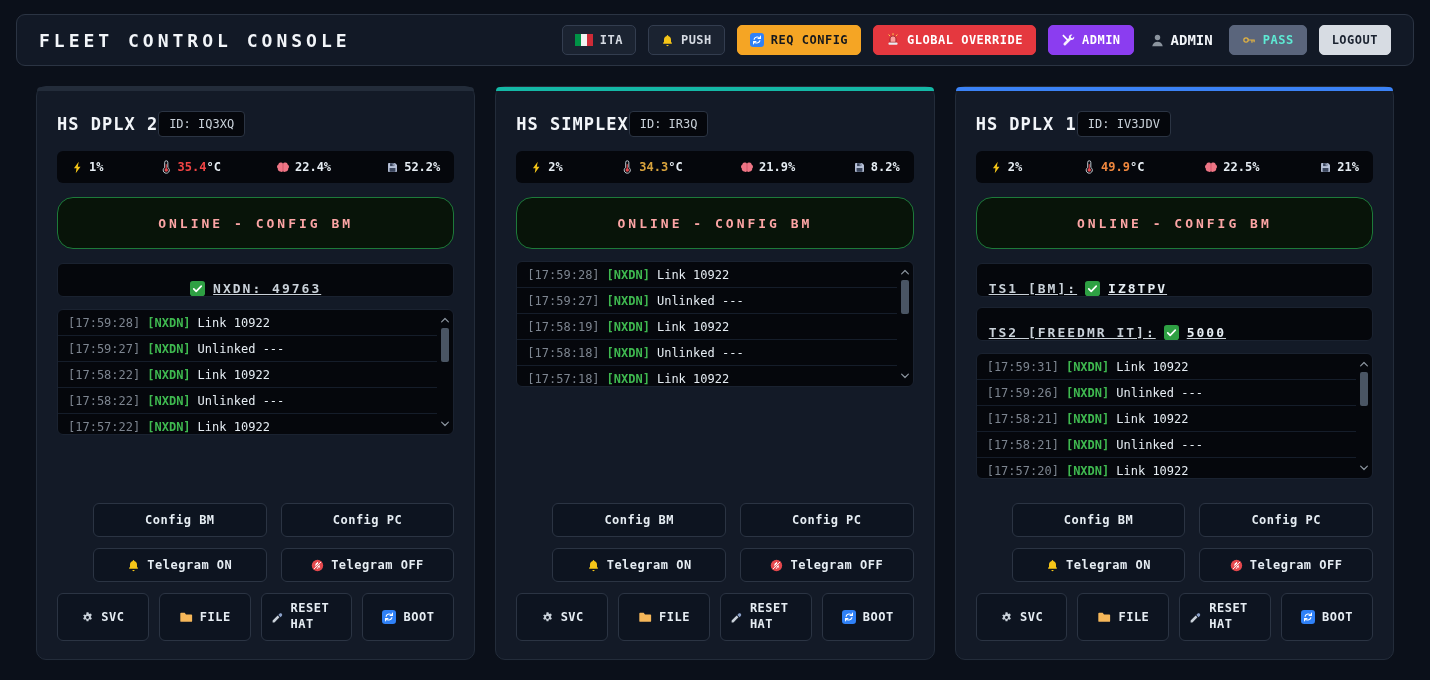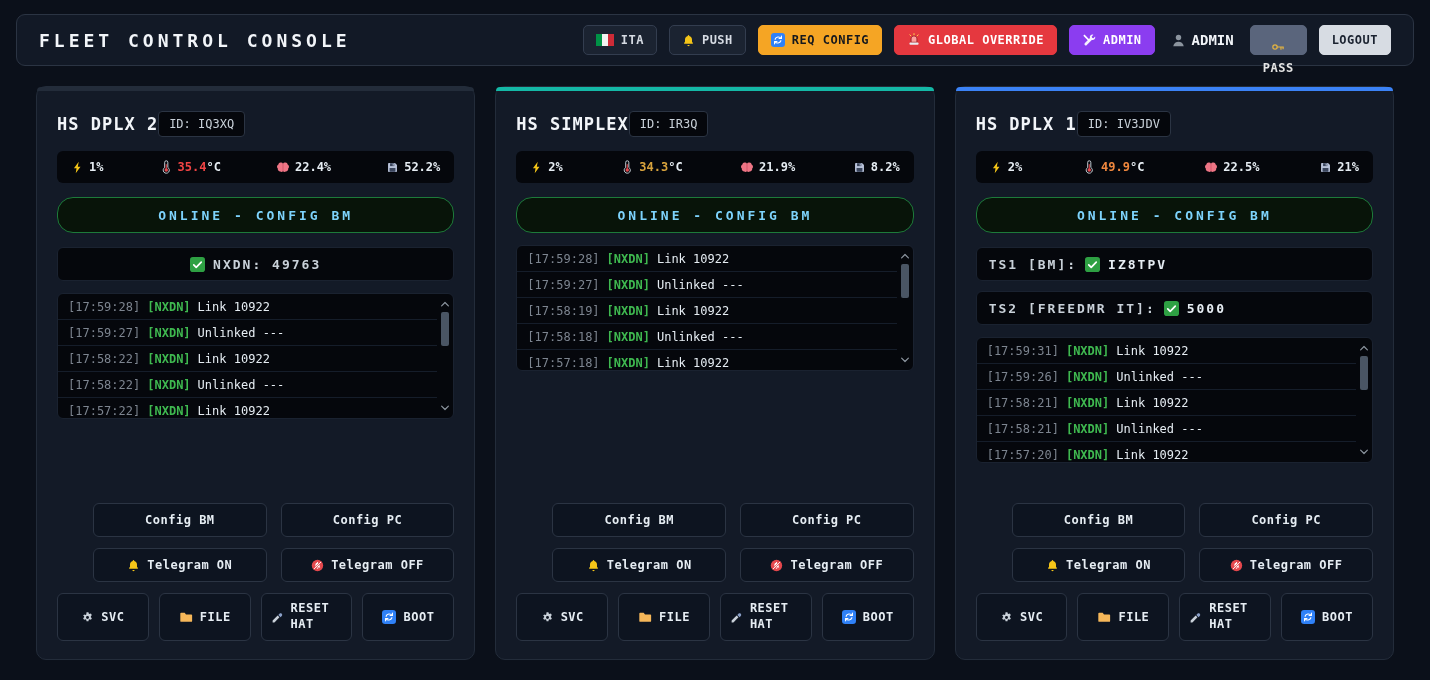--- a/index.html
+++ b/index.html
@@ -21,21 +21,21 @@
   .header-right { margin-left:auto; display:flex; align-items:center; gap:12px; }
   .hbtn {
     display:flex; align-items:center; gap:7px; height:30px; padding:14px 12px;
     border-radius:5px; font-size:12px; font-weight:bold; cursor:pointer;
     background:#1b2331; border:1px solid #333d4f; color:#d6dbe3;
     font-family:inherit; letter-spacing:0.5px;
   }
   .hbtn.amber { background:#f5a524; border-color:#f5a524; color:#15181d; }
   .hbtn.red   { background:#e5383f; border-color:#e5383f; color:#fff; }
   .hbtn.purple{ background:#8b3df0; border-color:#8b3df0; color:#fff; }
-  .hbtn.slate { background:#5a657c; border-color:#5a657c; color:#e5e5e5;flex-direction:column; }
+  .hbtn.slate { background:#5a657c; border-color:#5a657c; color:#5eead4; }
   .hbtn.light { background:#d7dce3; border-color:#d7dce3; color:#1a2230; }
   .user-chip { display:flex; align-items:center; gap:6px; font-size:14px; font-weight:bold; color:#f2f5f9; padding:0 4px; }
 
   
   .cards { position:absolute; left:36px; top:86px; width:1358px; height:574px; display:flex; gap:20px; }
   .card {
     flex:1 1 0; background:#131a27; border:1px solid #232c3a; border-radius:10px;
     position:relative; padding:16px 20px 18px; display:flex; flex-direction:column;
   }
   .accent { position:absolute; top:0; left:0; right:0; height:4px; border-radius:10px 10px 0 0; background:#232c3a; }
@@ -45,29 +45,29 @@
 
   .stats {
     margin-top:14px; height:32px; background:#05070c; border-radius:6px;
     display:flex; align-items:center; justify-content:space-between; padding:0 14px;
     font-size:12px; font-weight:bold; color:#e6edf3;
   }
   .stat { display:flex; align-items:center; gap:5px; }
   .nogap { display:flex; align-items:center; }
 
   .status-box {
-    margin-top:14px; height:36px; border:1px solid #1d7a3a; background:#081409; border-radius:16px;
+    margin-top:14px; height:52px; border:1px solid #1d7a3a; background:#081409; border-radius:16px;
     display:flex; align-items:center; justify-content:center;
-    color:#7dd3fc; font-size:13px; font-weight:bold; letter-spacing:3px;
+    color:#fca5a5; font-size:13px; font-weight:bold; letter-spacing:3px;
   }
 
   .mode-row {
     margin-top:14px; height:34px; background:#05070c; border:1px solid #1a2230; border-radius:6px;
-    display:flex; align-items:center; justify-content:center; gap:8px;
-    font-size:13px; font-weight:bold; letter-spacing:2px; color:#c9d1d9;
+    display:flex; align-items:flex-end; justify-content:center; gap:8px;
+    font-size:13px; font-weight:bold; letter-spacing:2px; color:#c9d1d9;text-decoration:underline;
   }
   .mode-row.left { justify-content:flex-start; padding:0 12px; }
   .mode-row.left + .mode-row.left { margin-top:10px; }
   .mode-val { color:#e6edf3; }
 
   .log {
     margin-top:12px; height:126px; background:#05070c; border:1px solid #1a2230; border-radius:6px;
     position:relative; overflow:hidden; padding-right:16px;
   }
   .log-row {

